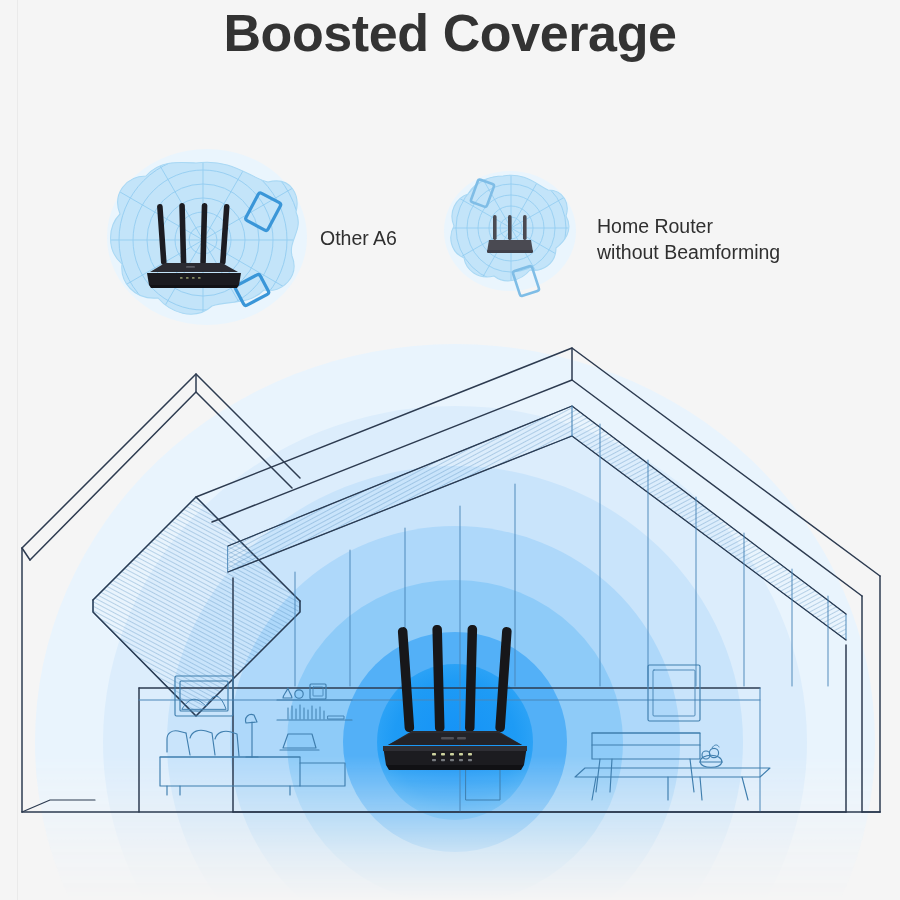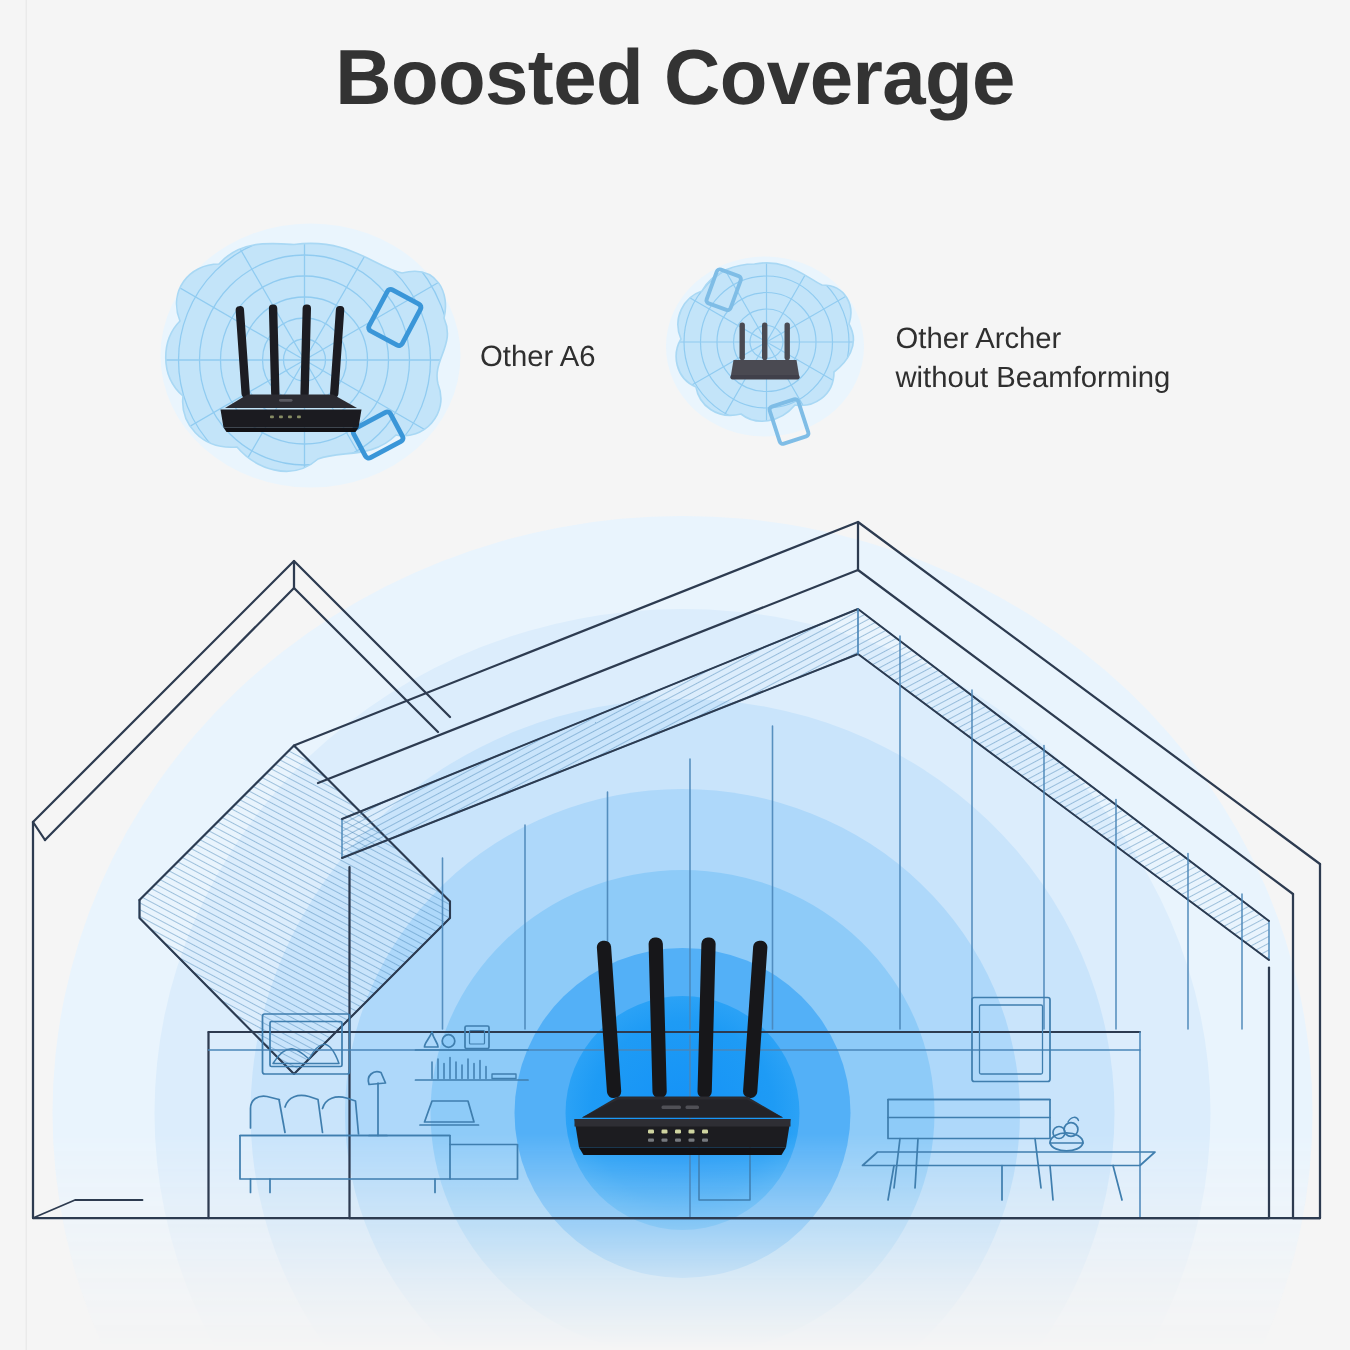--- a/index.html
+++ b/index.html
@@ -32,21 +32,20 @@
     z-index: 25;
     pointer-events: none;
   }
   #headline .line {
     display: block;
     color: #333333;
     font-size: 52px;
     font-weight: 700;
     line-height: 1.12;
     letter-spacing: -0.4px;
-    margin-top: 19px;
   }
   .cmp-label {
     position: absolute;
     color: #2f2f2f;
     font-size: 19.5px;
     line-height: 1.35;
     z-index: 25;
     white-space: pre-line;
   }
   #label-archer { left: 320px; top: 225px; }
@@ -441,16 +440,16 @@
       </g>
     </g>
   </svg>
 
   <div id="headline">
     <span class="line">Boosted Coverage</span>
   </div>
 
   <div class="cmp-label" id="label-archer">Other A6</div>
 
-  <div class="cmp-label" id="label-other">Other Archer
+  <div class="cmp-label" id="label-other">Home Router
 without Beamforming</div>
 
 </div>
 
 </body></html>

